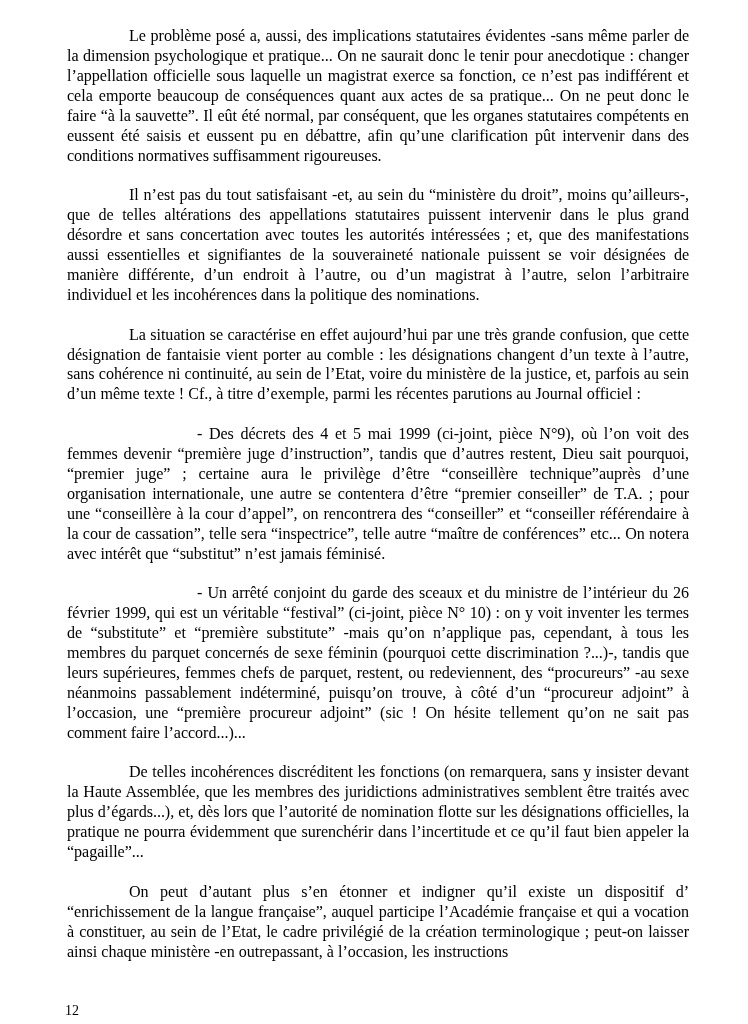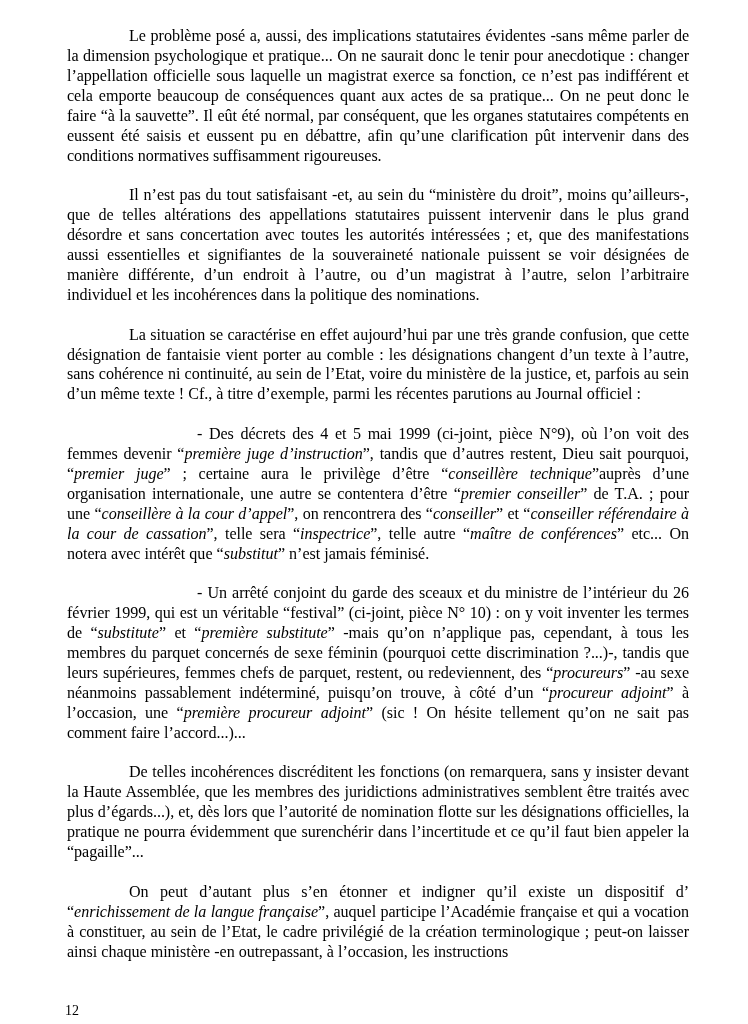--- a/index.html
+++ b/index.html
@@ -48,21 +48,20 @@
   .para .ind {
     display: inline-block;
     width: 62px;
   }
   .para.dash .ind {
     display: inline-block;
     width: 130px;
   }
 
   .it {
-    font-style: italic;
   }
 
   #page-number {
     position: absolute;
     left: 65px;
     top: 990px;
     font-size: 14px;
     line-height: 18px;
     font-family: "Liberation Serif", "DejaVu Serif", serif;
     margin-top: 12px;

